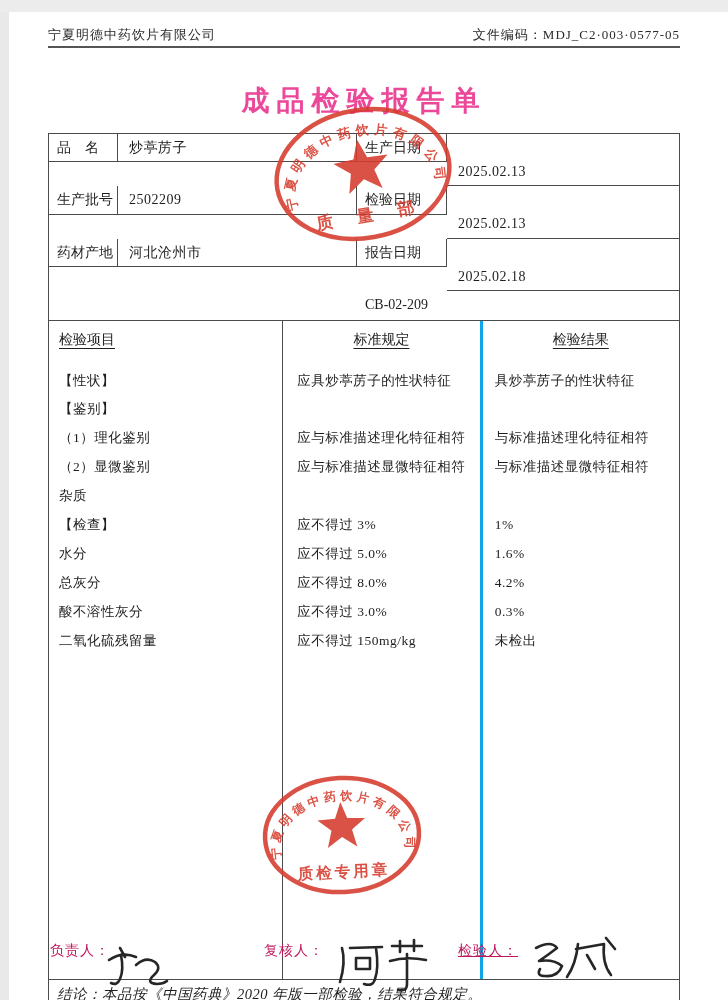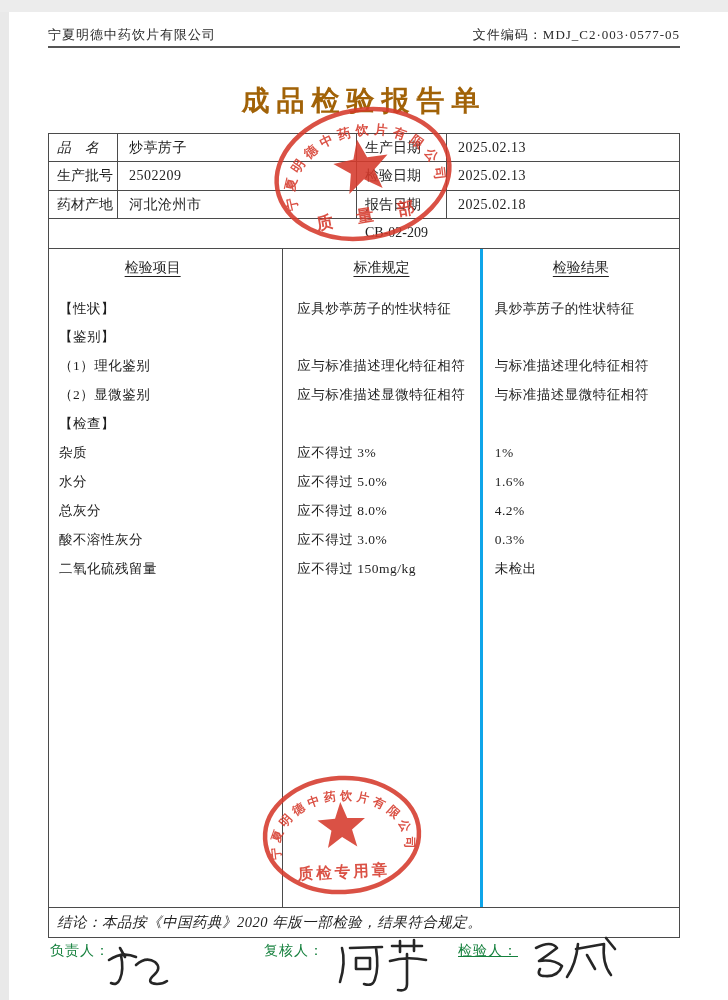--- a/index.html
+++ b/index.html
@@ -13,55 +13,55 @@
   }
   
   .edge-left { position:absolute; left:0; top:0; width:9px; height:1000px; background:#e9e9e9; }
   .edge-top  { position:absolute; left:0; top:0; width:728px; height:12px; background:#ececec; }
 
   
   .doc-header { position:absolute; left:48px; top:26px; width:632px; display:flex; justify-content:space-between; font-size:13px; color:#2a2a2a; letter-spacing:1px; }
   .header-rule { position:absolute; left:48px; top:46px; width:632px; height:2px; background:#555; }
 
   
-  .doc-title { position:absolute; left:0; top:82px; width:728px; text-align:center; font-size:28px; font-weight:bold; letter-spacing:7px; color:#a16207; }
+  .doc-title { position:absolute; left:0; top:82px; width:728px; text-align:center; font-size:28px; font-weight:bold; letter-spacing:7px; color:#ec4899; }
 
   
   .report-table { position:absolute; left:48px; top:133px; width:632px; border:1px solid #4b4b4b; background:transparent; }
 
   
   .info-grid { display:grid; grid-template-columns:69px 239px 90px 232px; }
   .info-cell { height:28.4px; line-height:28.4px; font-size:14px; border-right:1px solid #4b4b4b; border-bottom:1px solid #4b4b4b; padding-left:8px; white-space:nowrap; overflow:hidden; }
   .info-cell.value { padding-left:11px; letter-spacing:.5px; }
-  .info-cell.last-col { border-right:none; }
-  .info-cell.lbl-justify { padding-right:24px; text-align:justify; text-align-last:justify;font-style:italic; }
+  .info-cell.last-col { border-right:none;margin-top:24px; }
+  .info-cell.lbl-justify { padding-right:24px; text-align:justify; text-align-last:justify; }
   .info-cell.span2a { grid-column:1 / 3; border-bottom:none; }
   .info-cell.span2b { grid-column:3 / 5; border-right:none; border-bottom:none; padding-left:8px; }
 
   
   .test-table { display:flex; height:659px; border-top:1px solid #4b4b4b; }
   .test-col { height:100%; }
   .test-col.c1 { width:210px; }
   .test-col.c2 { width:210px; border-left:1px solid #4b4b4b;margin-left:36px; }
   .test-col.c3 { width:212px; border-left:3px solid #0ea5e9; }
   .col-header { height:46px; padding-top:10px; font-size:14px; }
   .col-header span { text-decoration:underline; text-underline-offset:4px; }
-  .c1 .col-header { text-align:center; padding-left:10px; }
+  .c1 .col-header { text-align:left; padding-left:10px; }
   .c2 .col-header, .c3 .col-header { text-align:center; }
   .test-line { height:28.9px; line-height:28.9px; font-size:13.5px; white-space:nowrap; overflow:hidden; }
   .c1 .test-line { padding-left:10px; letter-spacing:.5px; }
   .c2 .test-line { padding-left:14px; letter-spacing:.5px; }
   .c3 .test-line { padding-left:12px; letter-spacing:.5px; }
 
   
   .conclusion-row { border-top:1px solid #4b4b4b; height:30px; line-height:29px; font-size:14.5px; padding-left:8px; letter-spacing:.5px; white-space:nowrap;font-style:italic; }
 
   
   .sign-row { position:absolute; left:48px; top:938px; width:632px; height:62px; font-size:14px; }
-  .sign-label { position:absolute; top:4px; letter-spacing:1px; color:#15803d; }
+  .sign-label { position:absolute; top:4px; letter-spacing:1px; color:#be185d; }
   .sig-svg { position:absolute; }
   .sig-stroke { fill:none; stroke:#262626; stroke-width:2.6; stroke-linecap:round; stroke-linejoin:round; }
 
   
   .stamp { position:absolute; pointer-events:none; opacity:.88; }
   .stamp-ink { fill:#d63a2c; }
   .stamp-line { fill:none; stroke:#d63a2c; }
 </style>
 </head>
 <body>
@@ -98,22 +98,22 @@
     <div class="info-cell span2b">CB-02-209</div>
   </div>
 
   <div class="test-table">
     <div class="test-col c1">
       <div class="col-header"><span>检验项目</span></div>
       <div class="test-line">【性状】</div>
       <div class="test-line">【鉴别】</div>
       <div class="test-line">（1）理化鉴别</div>
       <div class="test-line">（2）显微鉴别</div>
+      <div class="test-line">杂质</div>
       <div class="test-line">【检查】</div>
-      <div class="test-line">杂质</div>
       <div class="test-line">水分</div>
       <div class="test-line">总灰分</div>
       <div class="test-line">酸不溶性灰分</div>
       <div class="test-line">二氧化硫残留量</div>
     </div>
     <div class="test-col c2">
       <div class="col-header"><span>标准规定</span></div>
       <div class="test-line">应具炒葶苈子的性状特征</div>
       <div class="test-line"></div>
       <div class="test-line">应与标准描述理化特征相符</div>

